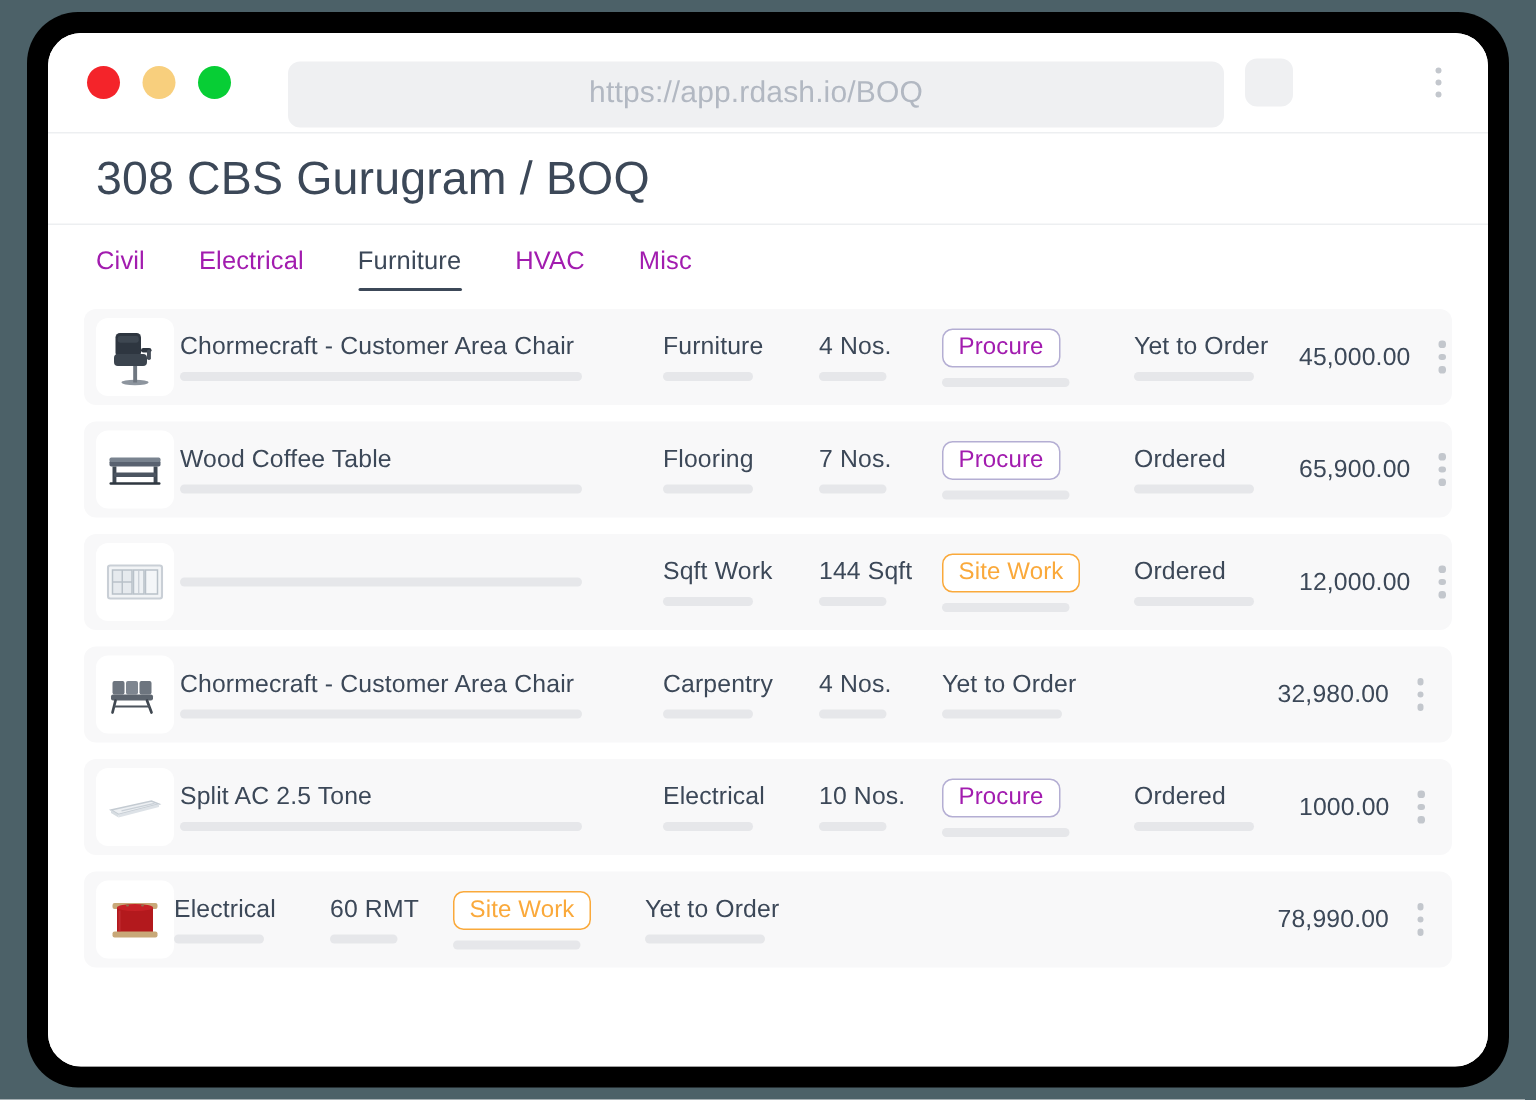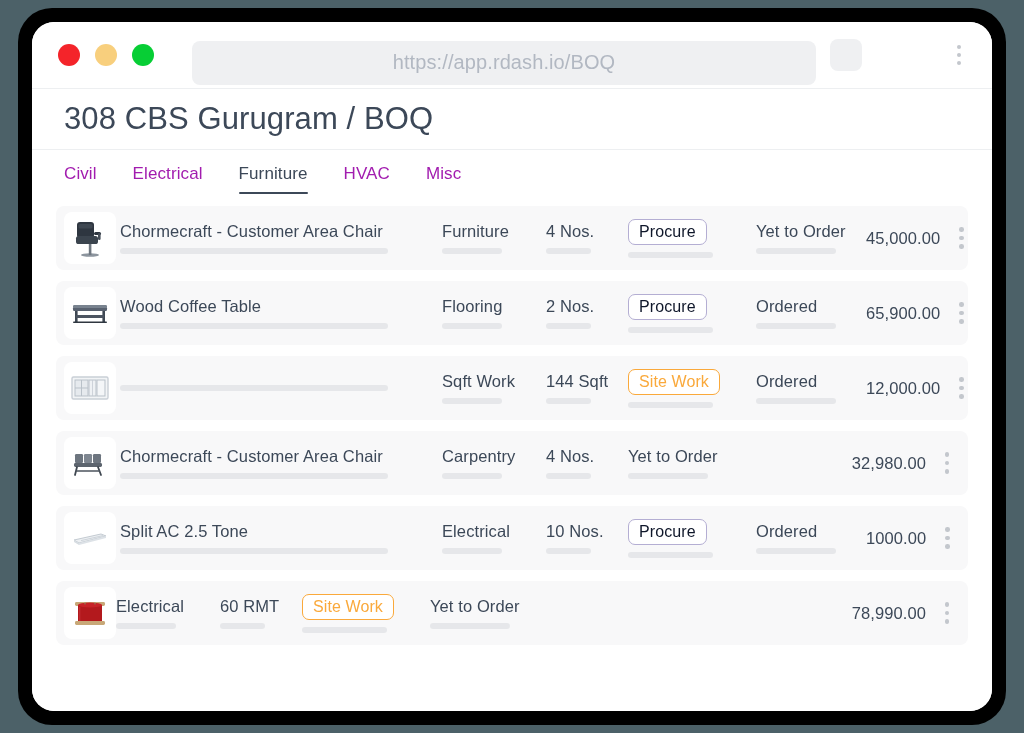--- a/index.html
+++ b/index.html
@@ -242,21 +242,21 @@
     padding: 0 10px;
     border-radius: 7px;
     border: 1.5px solid;
     font-size: 16px;
     font-weight: 500;
     letter-spacing: 0.1px;
     background: #ffffff;
     white-space: nowrap;
     width: max-content;
   }
-  .badge-procure    { color: #0f172a; border-color: #b4aed3; }
+  .badge-procure    { color: #a21caf; border-color: #b4aed3; }
   .badge-sitework   { color: #faa93b; border-color: #faa93b; }
   .badge-production { color: #6aa6e8; border-color: #8cc0f0; }
 
   .kebab-row {
     flex: 0 0 22px;
     height: 30px;
     display: flex;
     flex-direction: column;
     align-items: center;
     justify-content: center;
@@ -368,21 +368,21 @@
           </div>
           <div class="cell col-name">
             <span class="cell-text">Wood Coffee Table</span>
             <span class="skel"></span>
           </div>
           <div class="cell col-category">
             <span class="cell-text">Flooring</span>
             <span class="skel"></span>
           </div>
           <div class="cell col-qty">
-            <span class="cell-text">2 Nos.</span>
+            <span class="cell-text">7 Nos.</span>
             <span class="skel"></span>
           </div>
           <div class="cell col-type">
             <span class="badge badge-procure">Procure</span>
             <span class="skel"></span>
           </div>
           <div class="cell col-status">
             <span class="cell-text">Ordered</span>
             <span class="skel"></span>
           </div>

